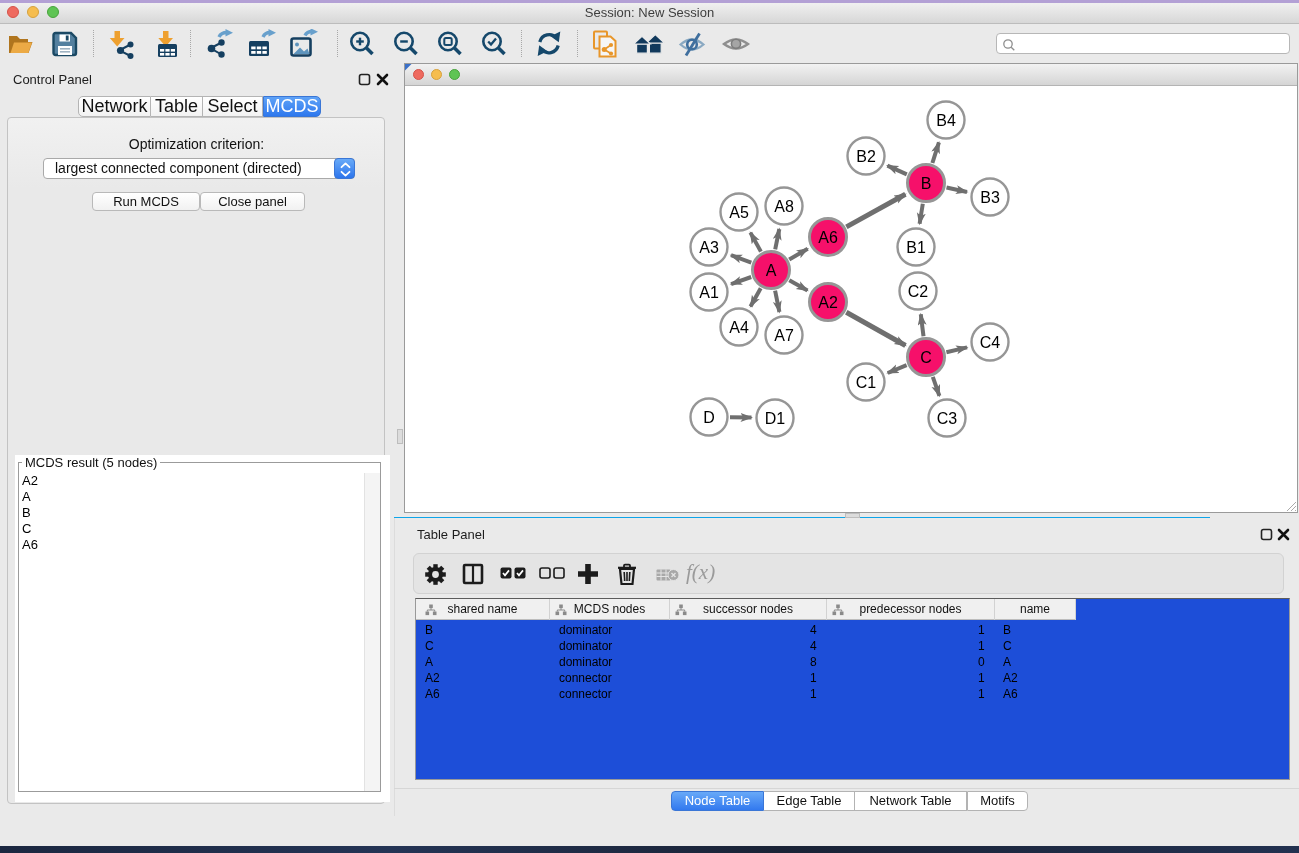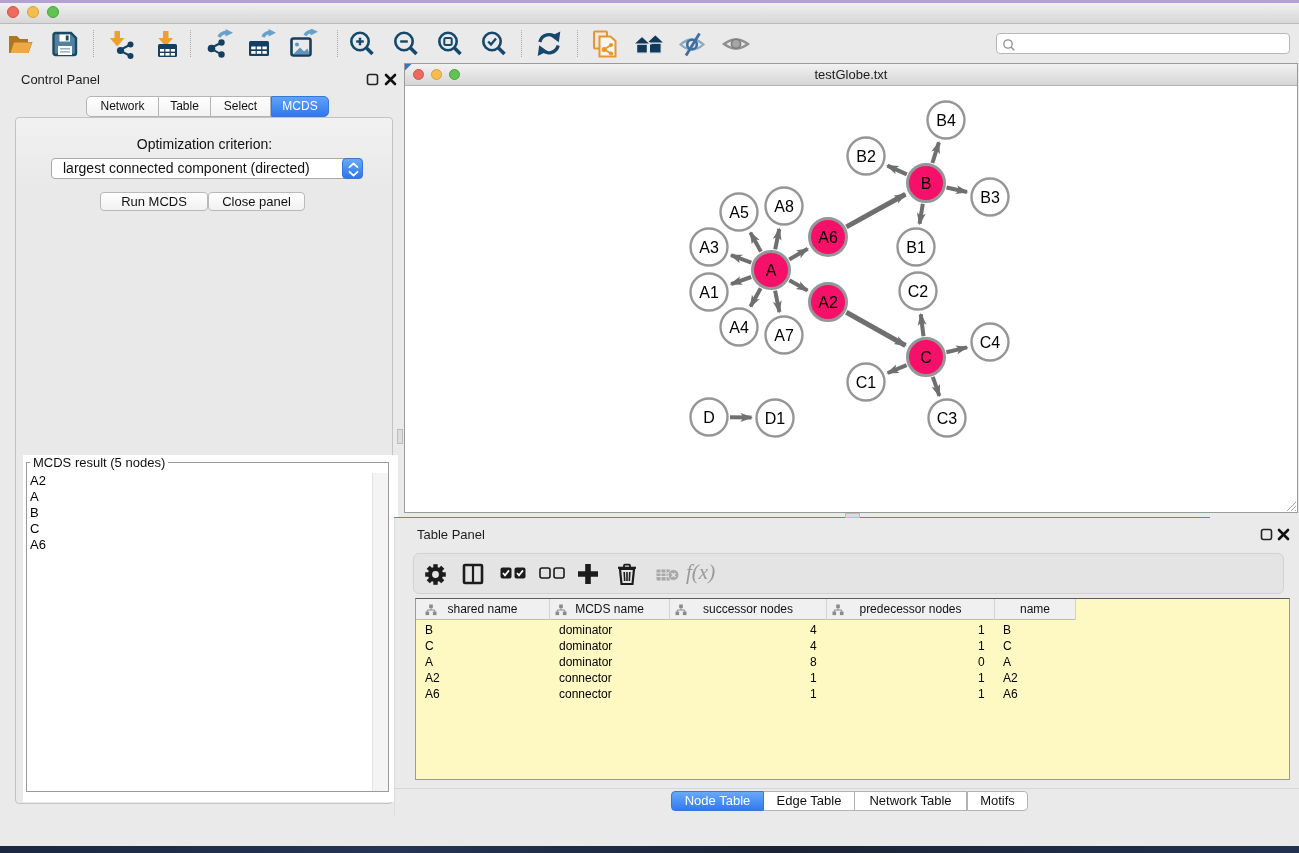--- a/index.html
+++ b/index.html
@@ -12,46 +12,46 @@
 border-bottom:1px solid #bcbcbc;}
 .tl{position:absolute;width:12px;height:12px;border-radius:50%;top:2px;}
 #tbar .tl{top:3px;}
 #tbar-title{left:0;top:3px;width:1299px;height:21px;text-align:center;font-size:13px;color:#3e3e3e;line-height:20px;}
 
 #toolbar{left:0;top:24px;width:1299px;height:39px;background:#eaeaea;}
 .sep{position:absolute;top:6px;height:27px;width:0;border-left:1px dotted #a8a8a8;}
 .tbi{position:absolute;top:5px;}
 #search{left:996px;top:9px;width:294px;height:21px;background:#fff;border:1px solid #b7b7b7;border-radius:4px;}
 
-#cpanel{left:8px;top:63px;width:394px;height:753px;background:#eaeaea;}
+#cpanel{left:0;top:63px;width:394px;height:753px;background:#eaeaea;}
 .ptitle{font-size:13px;color:#1d1d1d;}
 
 .tabseg{position:absolute;top:0;height:21px;background:linear-gradient(#ffffff,#f2f2f2);border:1px solid #b4b4b4;
-font-size:12px;color:#111;text-align:center;line-height:19px;}
+font-size:18px;color:#111;text-align:center;line-height:19px;}
 .tabseg.sel{background:linear-gradient(#5fa3f7,#2e78ee);color:#fff;border-color:#3a76d6;}
 #tabpane{left:7px;top:54px;width:378px;height:687px;border:1px solid #c3c3c3;border-radius:4px;background:linear-gradient(#f1f1f1,#e9e9e9 70px,#e9e9e9);}
 
 #combo{left:43px;top:95px;width:312px;height:21px;background:#fff;border:1px solid #a9a9a9;border-radius:4px;font-size:14px;line-height:19px;color:#111;padding-left:11px;}
 #combocap{left:334px;top:95px;width:21px;height:21px;border-radius:4px;background:linear-gradient(#68aaf8,#2d75ec);border:1px solid #3a76d6;}
 .btn{position:absolute;height:19px;background:linear-gradient(#ffffff,#f1f1f1);border:1px solid #b9b9b9;border-radius:4px;
 font-size:13px;color:#111;text-align:center;line-height:17px;}
 
 #fs{left:15px;top:392px;width:375px;height:347px;background:#fff;}
 #fsborder{left:2.5px;top:7px;width:363px;height:330px;border:1px solid #9b9b9b;}
 #fslegend{left:7px;top:0px;background:#fff;font-size:13px;color:#111;padding:0 3px;}
 .li{position:absolute;left:7px;font-size:13px;color:#000;}
 #fstrack{background:#f4f4f4;border-left:1px solid #e2e2e2;}
 
 #nwin{left:404px;top:63px;width:894px;height:450px;background:#fff;border:1px solid #9a9a9a;}
 #ntitle{left:0;top:0;width:892px;height:22px;background:linear-gradient(#f2f2f2,#d5d5d5);border-bottom:1px solid #b4b4b4;}
 #ntext{left:0;top:0;width:892px;height:22px;text-align:center;font-size:13px;color:#1c1c1c;line-height:22px;}
 
 #tpanel{left:394px;top:517px;width:816px;height:299px;background:#eaeaea;border-top:1px solid #0ea5e9;box-shadow:inset 1px 0 0 #dcdcdc;}
 #ttools{position:absolute;left:19px;top:35px;width:871px;height:41px;background:#e4e4e4;border:1px solid #d2d2d2;border-radius:6px;}
-#ttable{position:absolute;left:21px;top:80px;width:875px;height:182px;background:#fef9c3;border:1px solid #999;border-top:1px solid #5c5c5c;}
+#ttable{position:absolute;left:21px;top:80px;width:875px;height:182px;background:#1d4ed8;border:1px solid #999;border-top:1px solid #5c5c5c;}
 #thead{position:absolute;left:0;top:0;width:660px;height:21px;background:#f0f0f0;border-bottom:1px solid #bdbdbd;}
 .hcell{position:absolute;top:0;height:21px;border-right:1px solid #d2d2d2;font-size:12px;color:#111;text-align:center;line-height:21px;}
 .trow{position:absolute;height:16px;font-size:12px;color:#000;}
 .tc{position:absolute;top:1px;}
 
 .btab{position:absolute;top:0;height:20px;background:#fff;border:1px solid #b3b3b3;font-size:13px;color:#111;text-align:center;line-height:18px;}
 .btab.sel{background:linear-gradient(#68a9f8,#3279ef);color:#fff;border-color:#3a76d6;}
 
 #sbar{left:0;top:816px;width:1299px;height:30px;background:#e9e9e9;border-top:1px solid #cccccc;}
 #memory{position:absolute;left:1214px;top:6px;width:75px;height:23px;background:#f5f5f5;border:1px solid #a8a8a8;font-size:12px;color:#111;}
@@ -60,20 +60,21 @@
 svg{display:block;}
 </style></head>
 <body>
 <div id="stage">
 <div class="abs" id="purple"></div>
 <div class="abs" id="tbar">
   <div class="tl" style="left:7px;background:#ee6a5f;border:0.5px solid #d55249;"></div>
   <div class="tl" style="left:27px;background:#f5bd4f;border:0.5px solid #d6a13d;"></div>
   <div class="tl" style="left:47px;background:#5fc454;border:0.5px solid #48a33c;"></div>
 </div>
+<div class="abs" id="tbar-title">Session: New Session</div>
 
 <div class="abs" id="toolbar">
   <div class="sep" style="left:93px"></div>
   <div class="sep" style="left:190px"></div>
   <div class="sep" style="left:337px"></div>
   <div class="sep" style="left:521px"></div>
   <div class="sep" style="left:577px"></div>
   <div class="abs" id="search"></div>
   <svg class="abs" style="left:1002px;top:14px" width="14" height="14" viewBox="0 0 14 14">
         <circle cx="6" cy="6" r="4.2" fill="none" stroke="#8e8e8e" stroke-width="1.3"></circle>
@@ -212,40 +213,39 @@
   <div class="abs" id="tabpane"></div>
   <div class="abs" style="left:0;top:73px;width:393px;text-align:center;font-size:14px;color:#111;">Optimization criterion:</div>
   <div class="abs" id="combo">largest connected component (directed)</div>
   <div class="abs" id="combocap">
     <svg width="21" height="21" viewBox="0 0 21 21">
           <path d="M6.5 8.2 L10.5 4.4 L14.5 8.2" fill="none" stroke="#fff" stroke-width="1.8" stroke-linecap="round" stroke-linejoin="round"></path>
           <path d="M6.5 12.8 L10.5 16.6 L14.5 12.8" fill="none" stroke="#fff" stroke-width="1.8" stroke-linecap="round" stroke-linejoin="round"></path>
         </svg>
   </div>
   <div class="btn" style="left:92px;top:129px;width:108px;">Run MCDS</div>
-  <div class="btn" style="left:200px;top:129px;width:97px;">Close panel</div>
+  <div class="btn" style="left:200px;top:129px;width:105px;">Close panel</div>
   <div class="abs" id="fs">
     <div class="abs" id="fsborder"></div>
     <div class="abs" id="fslegend">MCDS result (5 nodes)</div>
     <div class="li" style="top:18px;">A2</div>
     <div class="li" style="top:34px;">A</div>
     <div class="li" style="top:50px;">B</div>
     <div class="li" style="top:66px;">C</div>
     <div class="li" style="top:82px;">A6</div>
     <div class="abs" id="fstrack" style="left:349px;top:18px;width:16px;height:318px;"></div>
   </div>
 </div>
 
 <div class="abs" id="nwin">
   <div class="abs" id="ntitle">
     <div class="tl" style="left:8px;top:5px;width:11px;height:11px;background:#ee6a5f;border:0.5px solid #d55249;"></div>
     <div class="tl" style="left:26px;top:5px;width:11px;height:11px;background:#f5bd4f;border:0.5px solid #d6a13d;"></div>
     <div class="tl" style="left:44px;top:5px;width:11px;height:11px;background:#5fc454;border:0.5px solid #48a33c;"></div>
   </div>
-  <div class="abs" id="ntext">testGlobe.txt</div>
   <svg class="abs" style="left:0;top:0" width="7" height="7" viewBox="0 0 7 7">
         <path d="M0 0 L6.5 0 L0 6.5 z" fill="#3b70c8"></path>
       </svg>
   <svg class="abs" style="left:881px;top:437px" width="11" height="11" viewBox="0 0 11 11">
         <path d="M10 1 L1 10 M10 5 L5 10 M10 9 L9 10" stroke="#aaa" stroke-width="1"></path>
       </svg>
   <svg class="abs" style="left:-1px;top:21px" width="891" height="425" viewBox="0 0 891 425">
     <defs>
       <marker id="ar" markerUnits="userSpaceOnUse" markerWidth="14" markerHeight="11" refX="11" refY="4.5" orient="auto">
         <path d="M0,0 L12.5,4.5 L0,9 L3,4.5 z" fill="#6f6f6f"></path>
@@ -386,21 +386,21 @@
             <line x1="10" y1="1.5" x2="10" y2="12.5"></line>
           </g>
           <circle cx="17.5" cy="7" r="5.5" fill="#a8a8a8" stroke="#e4e4e4" stroke-width="1"></circle>
           <path d="M15.5 5 l4 4 m0 -4 l-4 4" stroke="#e4e4e4" stroke-width="1.4"></path>
         </svg>
     <div class="abs" style="left:272px;top:6px;font-family:'Liberation Serif',serif;font-style:italic;font-size:21px;color:#9a9a9a;">f(x)</div>
   </div>
   <div id="ttable">
     <div id="thead">
       <div class="hcell" style="left:0;width:134px;">shared name</div>
-      <div class="hcell" style="left:134px;width:120px;">MCDS name</div>
+      <div class="hcell" style="left:134px;width:120px;">MCDS nodes</div>
       <div class="hcell" style="left:254px;width:157px;">successor nodes</div>
       <div class="hcell" style="left:411px;width:168px;">predecessor nodes</div>
       <div class="hcell" style="left:579px;width:81px;">name</div>
       <svg class="abs hicon" style="left:9px;top:5px" width="12" height="12" viewBox="0 0 12 12">
             <g fill="#8a8a8a">
               <rect x="4.2" y="0.5" width="3.6" height="3.6"></rect>
               <rect x="0.5" y="7.5" width="3.6" height="3.6"></rect>
               <rect x="7.9" y="7.5" width="3.6" height="3.6"></rect>
               <path d="M6 4 V6 M2.3 7.5 V6 H9.7 V7.5" fill="none" stroke="#8a8a8a" stroke-width="1"></path>
             </g>

